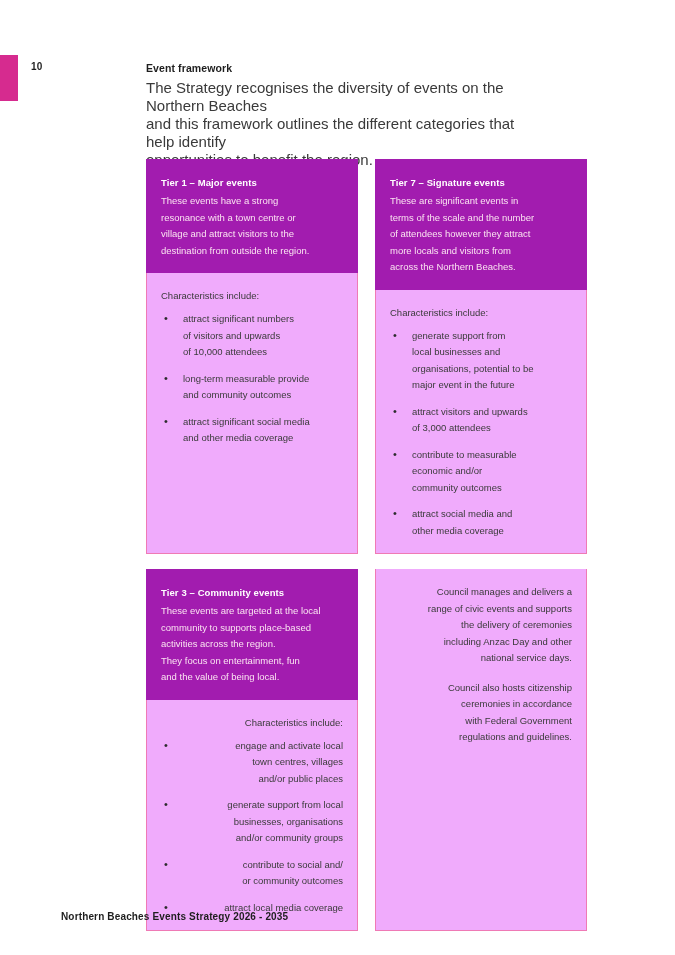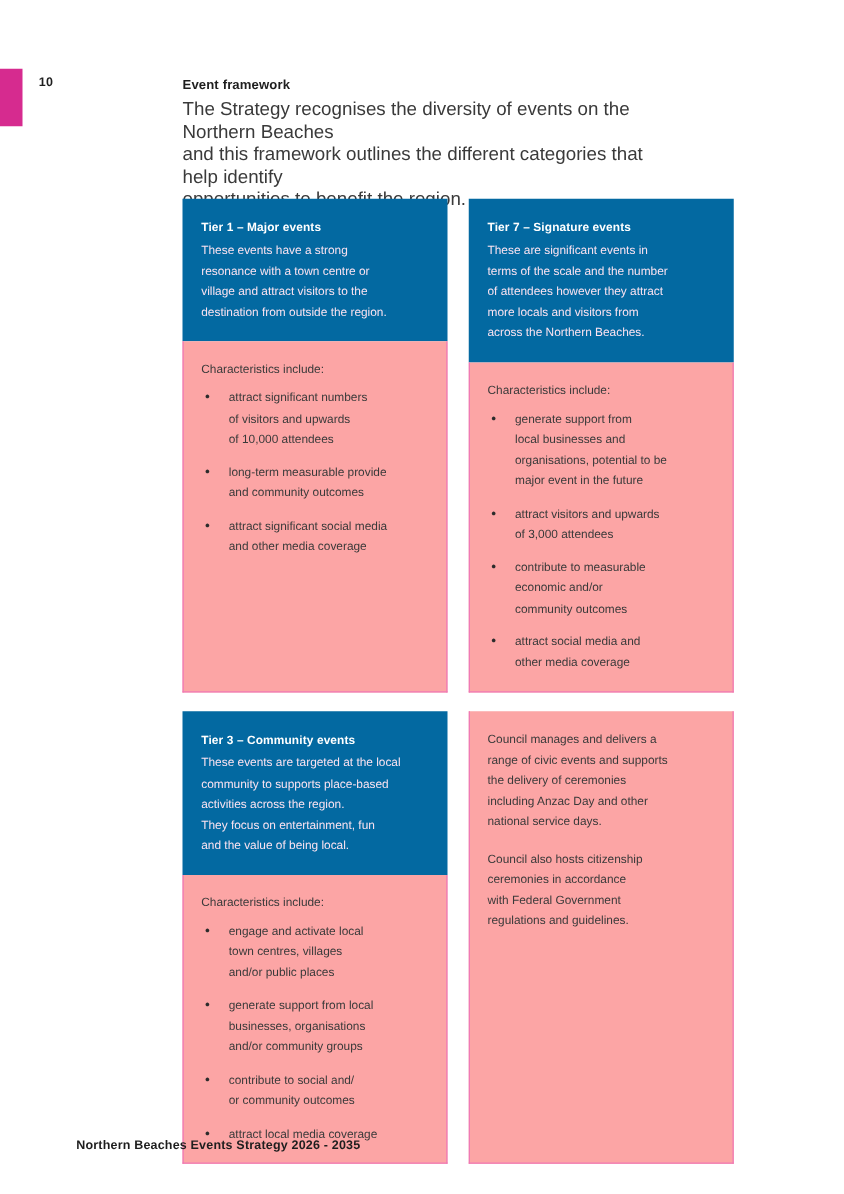--- a/index.html
+++ b/index.html
@@ -68,21 +68,21 @@
     grid-column-gap: 17px;
     grid-row-gap: 15px;
   }
 
   .card {
     display: flex;
     flex-direction: column;
   }
 
   .card-header {
-    background: #0369a1;
+    background: #a21caf;
     color: #ffffff;
     padding: 16px 1px 14px 15px;
     min-height: 88px;
     box-sizing: border-box;
   }
   .card-header .card-title {
     font-size: 9.5px;
     font-weight: bold;
     margin: 0 0 2px 0;
     letter-spacing: 0.1px;
@@ -94,21 +94,21 @@
     margin: 0;
     color: #fbe3f1;
   }
   .card-header .card-desc .para2 {
     display: block;
   }
 
   .card-body {
     border: 1px solid #ef7ab5;
     border-top: none;
-    background: #fca5a5;
+    background: #f0abfc;
     padding: 15px 14px 14px 14px;
     box-sizing: border-box;
     flex: 1 1 auto;
   }
 
   .char-label {
     font-size: 9.5px;
     line-height: 16px;
     margin: 0 0 7px 0;
     color: #3a3a3a;
@@ -143,21 +143,21 @@
     margin: 0 0 13px 0;
     font-size: 9.5px;
     line-height: 16.5px;
     color: #3a3a3a;
   }
   .plain-body p:last-child { margin-bottom: 0; }
   .plain-body p span.ln { display: block; }
 
   
   .row1 .card-body { min-height: 119px; }
-  .row2 .card-body { min-height: 128px; }
+  .row2 .card-body { min-height: 128px; text-align: right; }
 
   
   .footer {
     position: absolute;
     left: 61px;
     top: 911px;
     font-size: 10px;
     font-weight: bold;
     letter-spacing: 0.15px;
     color: #1e1e1e;

